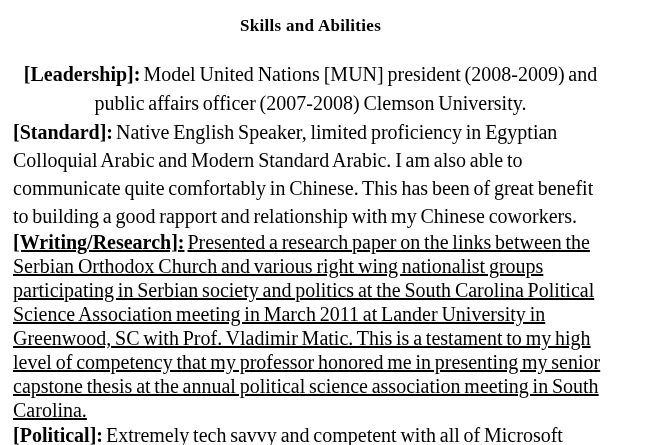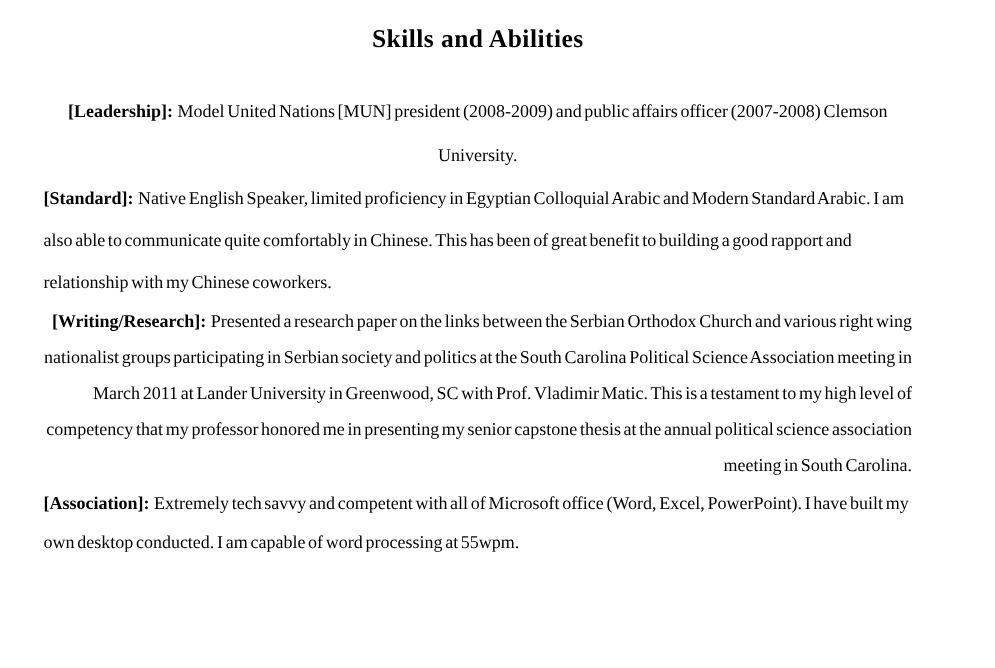--- a/index.html
+++ b/index.html
@@ -11,34 +11,34 @@
     width: 663px;
     height: 445px;
     overflow: hidden;
     font-family: "Liberation Serif", serif;
     color: #000000;
   }
   .page {
     box-sizing: border-box;
     width: 622px;
     height: 445px;
-    padding: 15px 14px 0 29px;
+    padding: 15px 14px 0 13px;
     background: #ffffff;
   }
   .doc-title {
     font-size: 17px;
     line-height: 22px;
     font-weight: bold;
     text-align: center;
     letter-spacing: 0.3px;
     margin: 0 0 23px 0;
   }
   p.para {
     margin: 0;
-    font-size: 12px;
+    font-size: 20px;
     word-spacing: -1.2px;
   }
   .section-label {
     font-weight: bold;
     margin-right: 3px;
   }
   .p-leadership {
     text-align: center;
     line-height: 29px;
     margin-bottom: 13px;
@@ -47,38 +47,39 @@
     text-align: center;
     line-height: 28px;
     margin-bottom: 12px;
   }
   .p-languages {
     text-align: left;
     line-height: 28px;
     margin-bottom: 9px;
   }
   .p-writing {
-    text-align: right;
+    text-align: left;
     line-height: 24px;
     margin-bottom: 8px;
+    text-decoration: underline;
   }
   .p-technology {
     text-align: left;
     line-height: 26px;
   }
 </style>
 </head>
 <body>
 
 <div class="page">
 
   <h1 class="doc-title">Skills and Abilities</h1>
 
   <p class="para p-leadership"><strong class="section-label">[Leadership]:</strong><span>Model United Nations [MUN] president (2008-2009) and public affairs officer (2007-2008) Clemson University.</span></p>
 
 
   <p class="para p-languages"><strong class="section-label">[Standard]:</strong><span>Native English Speaker, limited proficiency in Egyptian Colloquial Arabic and Modern Standard Arabic. I am also able to communicate quite comfortably in Chinese. This has been of great benefit to building a good rapport and relationship with my Chinese coworkers.</span></p>
 
   <p class="para p-writing"><strong class="section-label">[Writing/Research]:</strong><span>Presented a research paper on the links between the Serbian Orthodox Church and various right wing nationalist groups participating in Serbian society and politics at the South Carolina Political Science Association meeting in March 2011 at Lander University in Greenwood, SC with Prof. Vladimir Matic. This is a testament to my high level of competency that my professor honored me in presenting my senior capstone thesis at the annual political science association meeting in South Carolina.</span></p>
 
-  <p class="para p-technology"><strong class="section-label">[Association]:</strong><span>Extremely tech savvy and competent with all of Microsoft office (Word, Excel, PowerPoint). I have built my own desktop conducted. I am capable of word processing at 55wpm.</span></p>
+  <p class="para p-technology"><strong class="section-label">[Political]:</strong><span>Extremely tech savvy and competent with all of Microsoft office (Word, Excel, PowerPoint). I have built my own desktop conducted. I am capable of word processing at 55wpm.</span></p>
 
 </div>
 
 </body></html>

